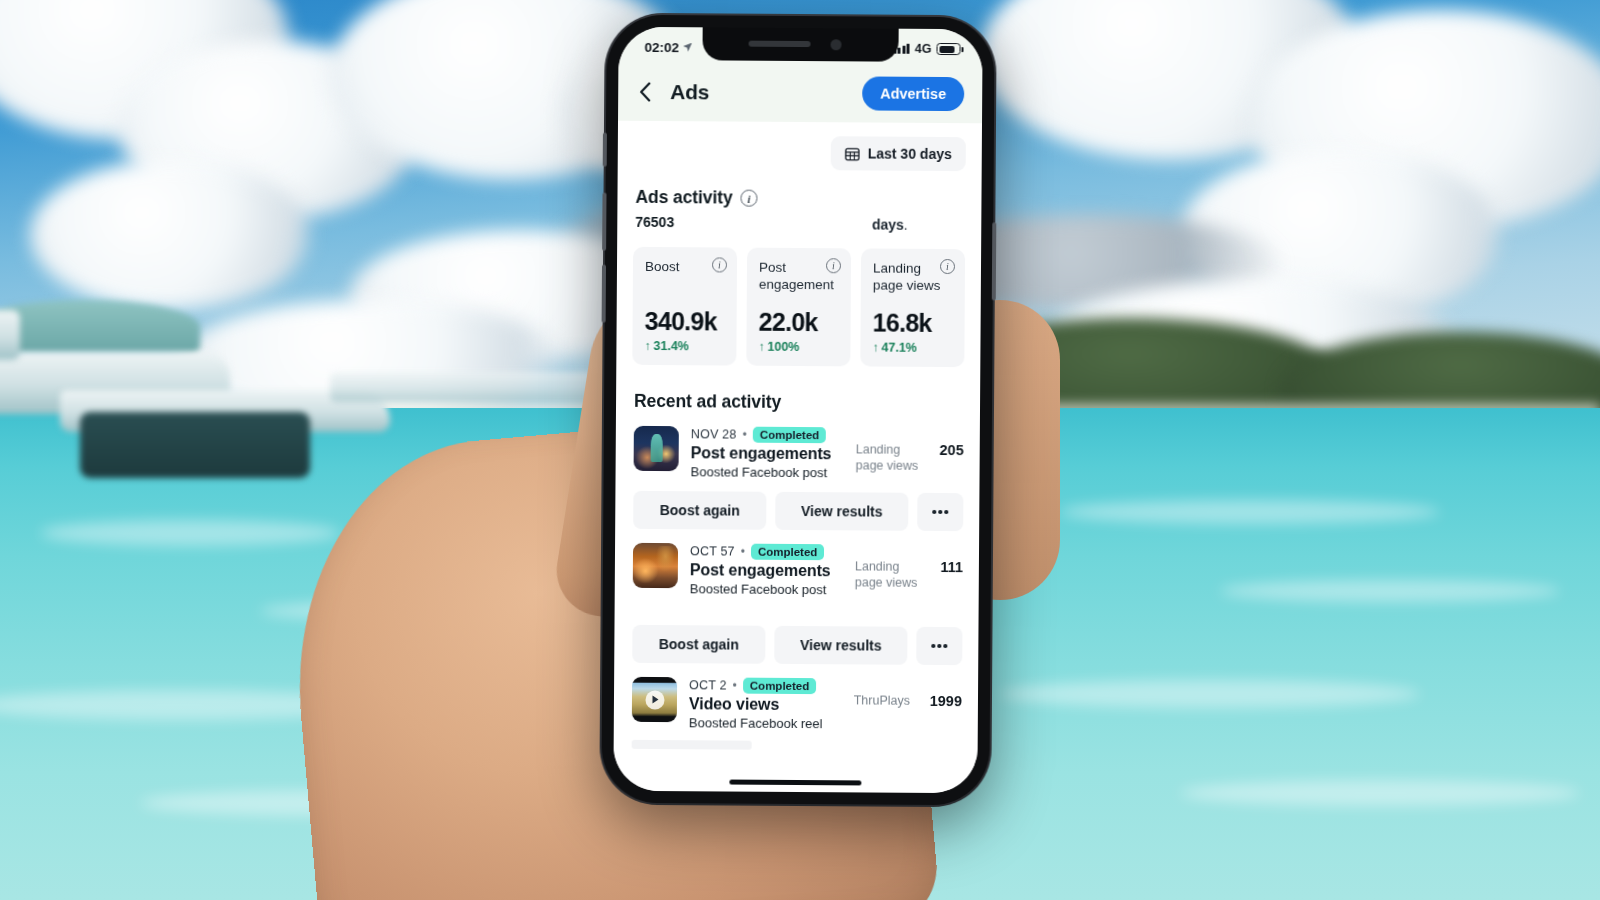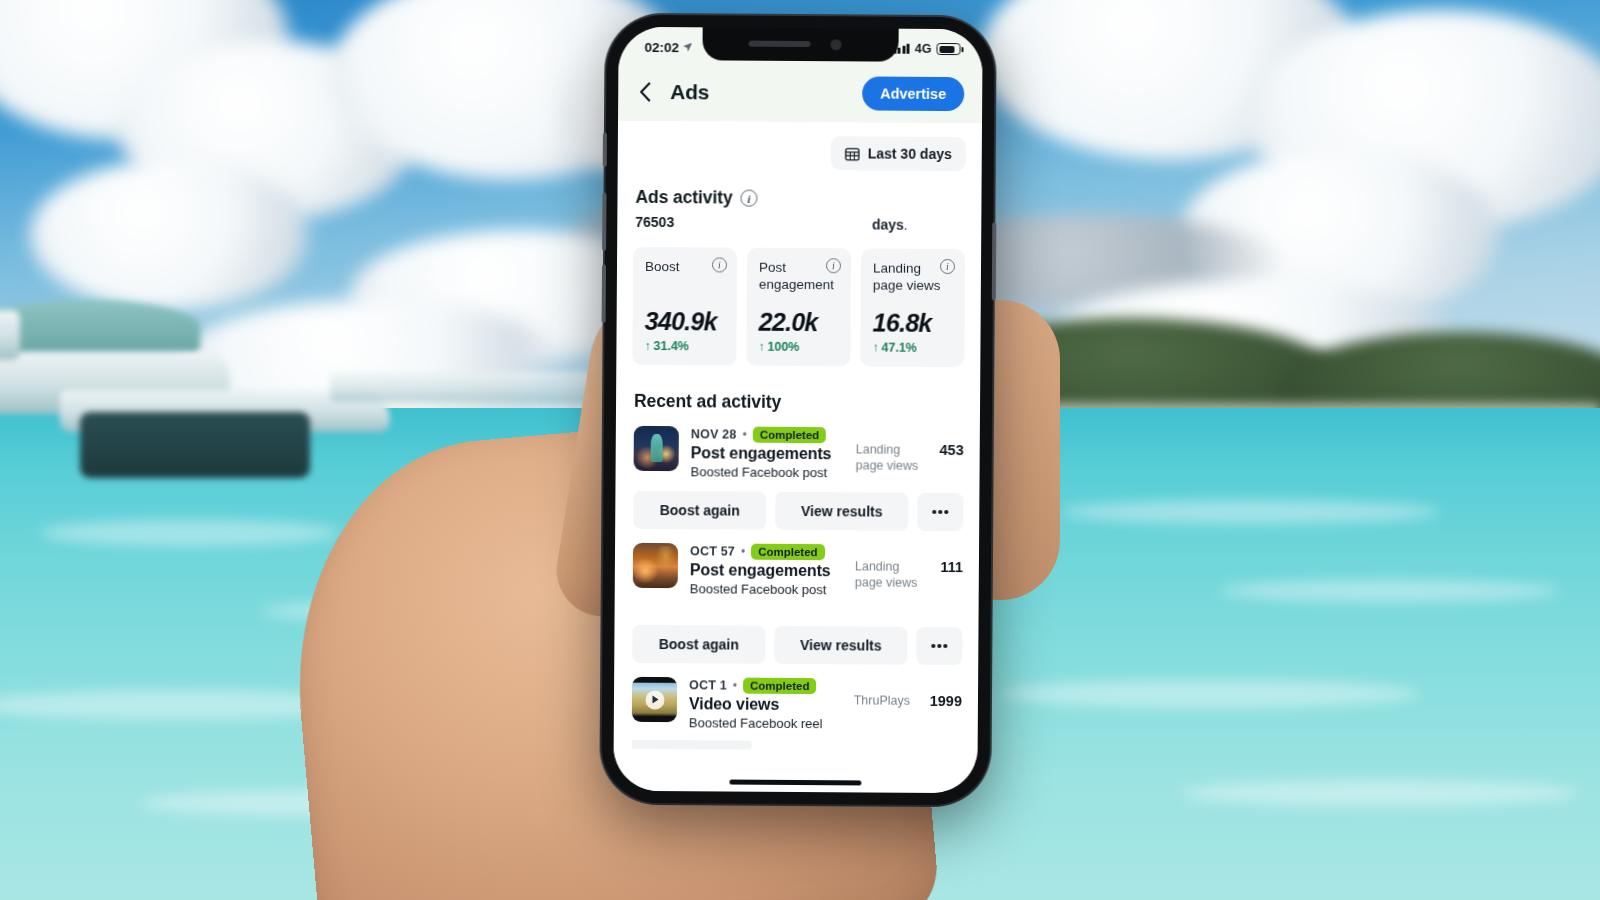--- a/index.html
+++ b/index.html
@@ -188,21 +188,21 @@
     display:flex; flex-direction:column;
   }
   .metric-info {
     position:absolute; right:10px; top:10px;
     width:15px; height:15px; border:1.3px solid #6b737c; border-radius:50%;
     display:flex; align-items:center; justify-content:center;
     font-size:10px; color:#4e575f; font-style:italic;
     font-family:"Liberation Serif", serif; cursor:pointer;
   }
   .metric-label { font-size:13.5px; color:#1c2630; line-height:17px; max-width:72px; }
-  .metric-value { font-size:25px; font-weight:800; color:#0b1218; letter-spacing:-.7px; margin-top:auto; line-height:1.05;font-style:italic; }
+  .metric-value { font-size:25px; font-weight:800; color:#0b1218; letter-spacing:-.7px; margin-top:auto; line-height:1.05; }
   .metric-delta { font-size:12.5px; color:#19805a; font-weight:600; margin-top:5px; display:flex; align-items:center; gap:3px; }
   .arrow-up { font-size:12px; line-height:1; }
 
   .activity-title { font-size:17.5px; font-weight:800; color:#111b21; padding:26px 18px 0 18px; letter-spacing:-.1px; }
 
   .ad-row { display:flex; align-items:flex-start; gap:12px; padding:14px 16px 0 18px; }
   .thumb-img { width:45px; height:45px; border-radius:9px; flex:0 0 45px; position:relative; overflow:hidden; }
   .thumb-night {
     background:
       radial-gradient(circle at 72% 62%, #f2c871 0%, rgba(242,200,113,0) 22%),
@@ -231,24 +231,24 @@
     width:19px; height:19px; border-radius:50%;
     background:rgba(255,255,255,.82);
     display:flex; align-items:center; justify-content:center;
   }
   .play-badge::after {
     content:""; width:0; height:0; margin-left:2px;
     border-left:6px solid #25303c; border-top:4px solid transparent; border-bottom:4px solid transparent;
   }
   .ad-main { flex:1; min-width:0; }
   .ad-meta { display:flex; align-items:center; gap:6px; font-size:12.5px; color:#2c3640; }
-  .ad-date { font-weight:700; letter-spacing:.2px; }
+  .ad-date { font-weight:400; letter-spacing:.2px; }
   .ad-dot { color:#6c757e; font-size:12px; }
   .status-chip {
-    background:#84cc16; color:#15202b; font-size:11.5px; font-weight:700;
+    background:#5eead4; color:#15202b; font-size:11.5px; font-weight:700;
     padding:2px 7px; border-radius:5px;
   }
   .ad-name { font-size:16px; font-weight:700; color:#0e171f; margin-top:2px; letter-spacing:-.1px; }
   .ad-sub { font-size:13px; color:#161f27; margin-top:2px; }
   .ad-sub2 { font-size:13px; color:#c9ced3; margin-top:2px; }
   .ad-stat { text-align:left; display:flex; gap:10px; align-items:flex-start; padding-top:14px; flex:0 0 auto; }
   .ad-stat-label { font-size:12.5px; color:#7a838c; line-height:16px; width:66px; }
   .ad-stat-value { font-size:14.5px; font-weight:700; color:#10181f; min-width:32px; text-align:right; }
 
   .ad-actions { display:flex; gap:9px; padding:12px 16px 0 18px; }
@@ -427,21 +427,21 @@
           <div class="ad-meta">
             <span class="ad-date">NOV 28</span>
             <span class="ad-dot">•</span>
             <span class="status-chip">Completed</span>
           </div>
           <div class="ad-name">Post engagements</div>
           <div class="ad-sub">Boosted Facebook post</div>
         </div>
         <div class="ad-stat">
           <span class="ad-stat-label">Landing page views</span>
-          <span class="ad-stat-value">453</span>
+          <span class="ad-stat-value">205</span>
         </div>
       </div>
       <div class="ad-actions">
         <button class="act-btn wide">Boost again</button>
         <button class="act-btn wide">View results</button>
         <button class="act-btn dots">
             <i></i>
             <i></i>
             <i></i>
           </button>
@@ -473,21 +473,21 @@
             <i></i>
           </button>
       </div>
 
       <div class="ad-row">
         <div class="thumb-img thumb-video">
           <span class="play-badge"></span>
         </div>
         <div class="ad-main">
           <div class="ad-meta">
-            <span class="ad-date">OCT 1</span>
+            <span class="ad-date">OCT 2</span>
             <span class="ad-dot">•</span>
             <span class="status-chip">Completed</span>
           </div>
           <div class="ad-name">Video views</div>
           <div class="ad-sub">Boosted Facebook reel</div>
         </div>
         <div class="ad-stat">
           <span class="ad-stat-label">ThruPlays</span>
           <span class="ad-stat-value">1999</span>
         </div>

